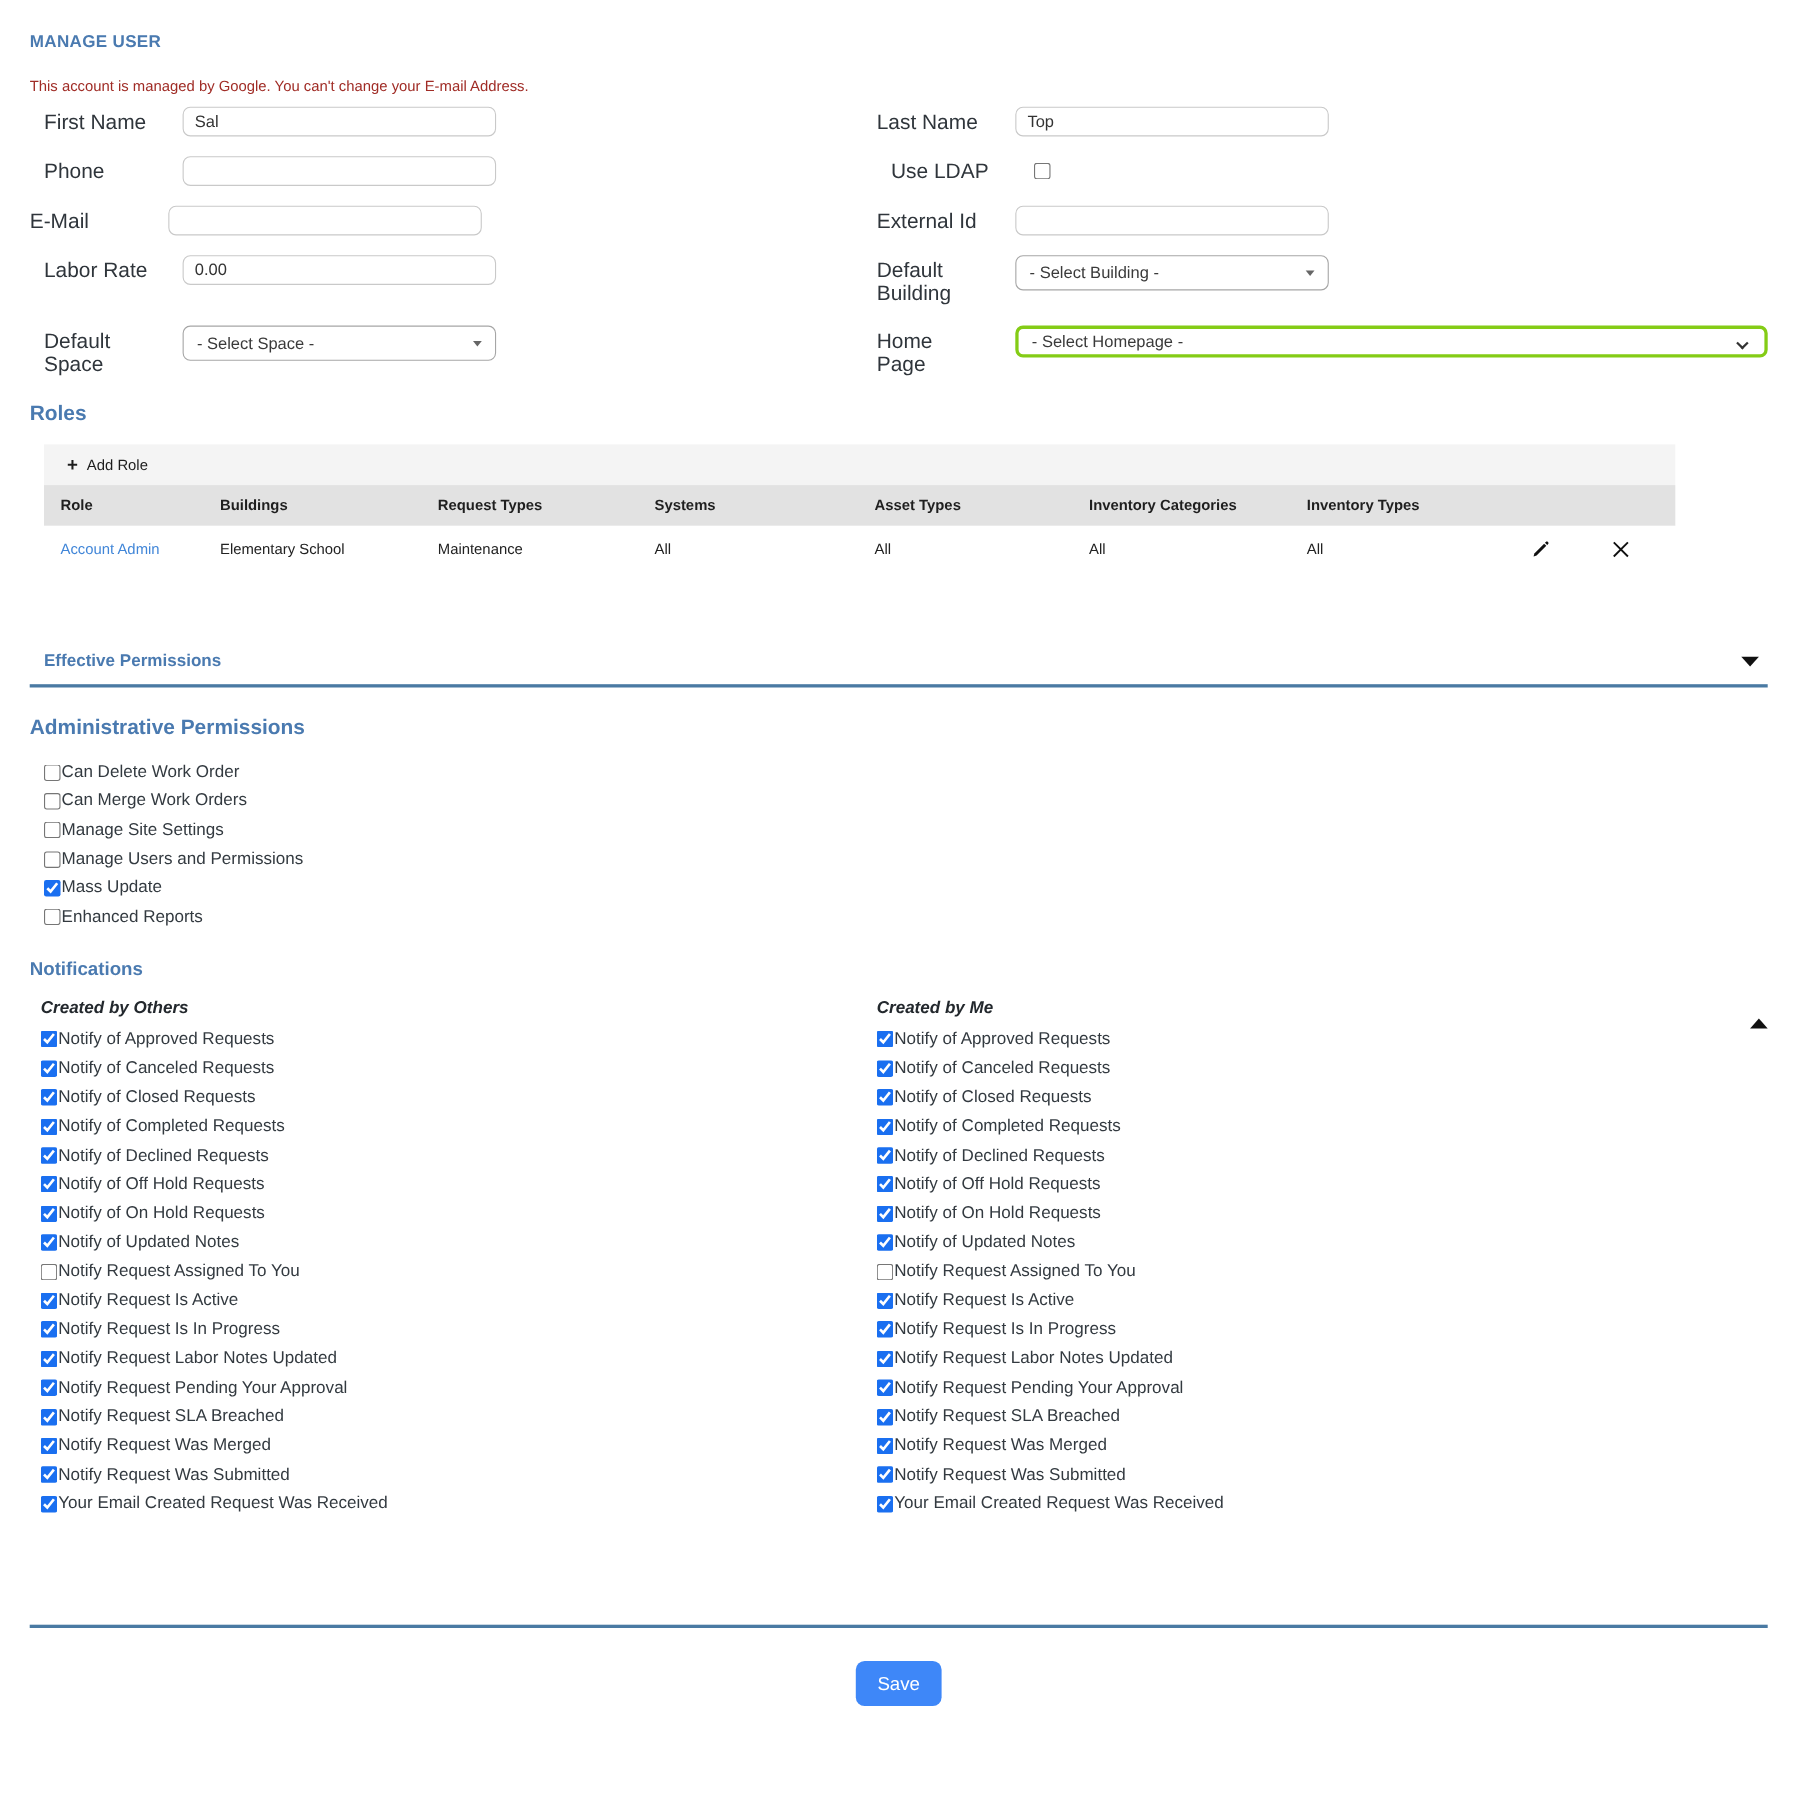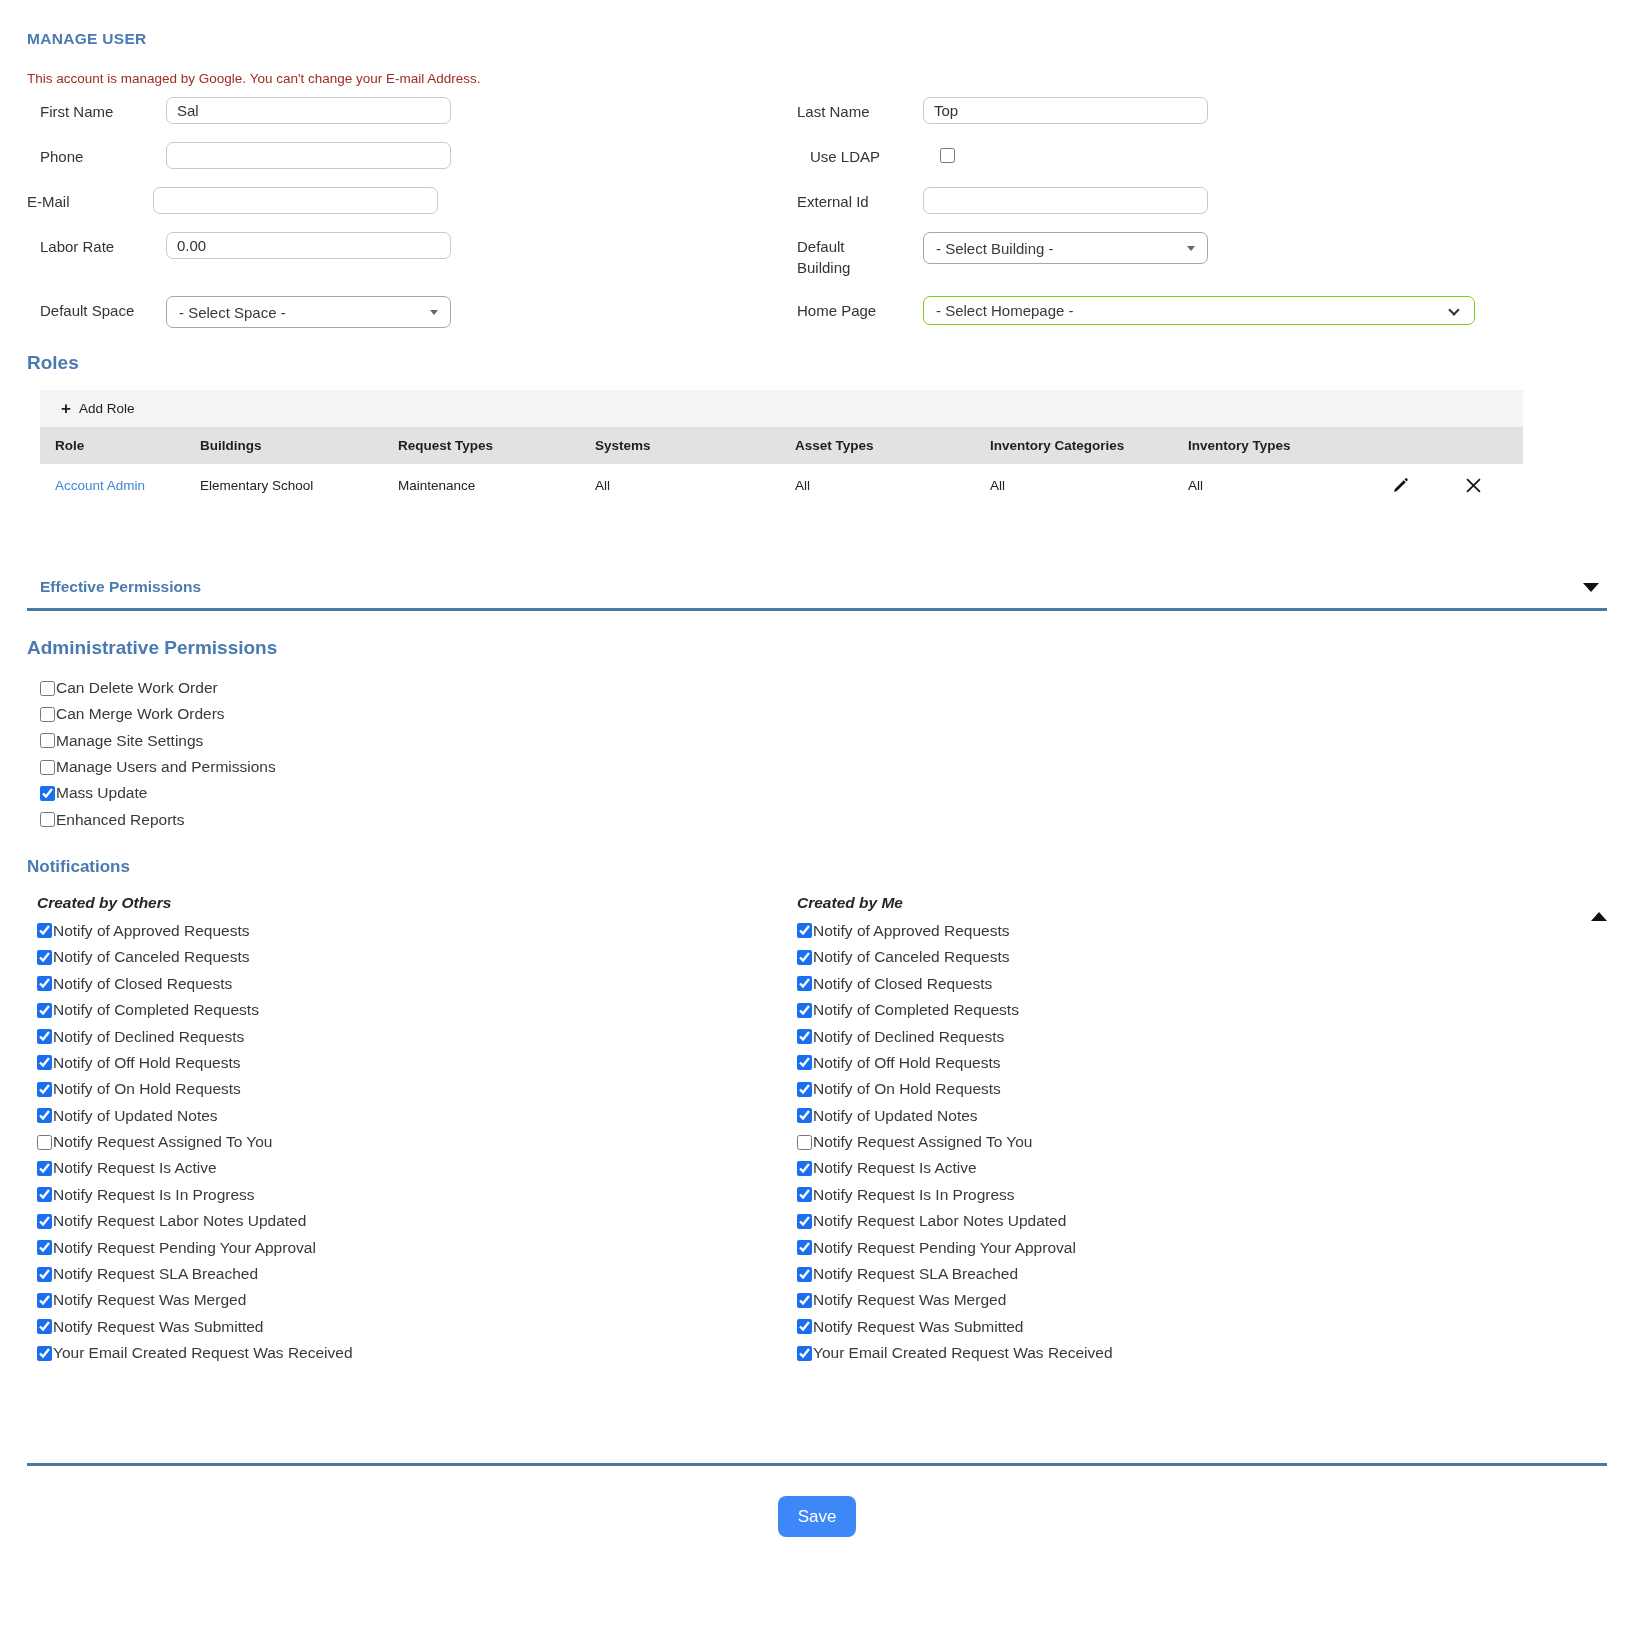--- a/index.html
+++ b/index.html
@@ -11,34 +11,34 @@
   .container { width:1580px; margin-left:27px; }
 
   .page-title { margin:0; padding-top:30px; font-size:15.5px; font-weight:bold;
     color:#4a7ab0; letter-spacing:.3px; line-height:18px; }
   .notice { margin-top:23px; font-size:13.5px; line-height:15px; color:#a02c26; }
 
   
   .form-grid { display:grid; grid-template-columns:770px 810px; row-gap:18px; margin-top:11px; }
   .field { display:flex; align-items:flex-start; }
   .field.indent { margin-left:13px; }
-  .lbl { width:100px; margin-right:26px; font-size:15px; line-height:21px; padding-top:4px; color:#2f353b; }
+  .lbl { width:100px; margin-right:26px; font-size:19px; line-height:21px; padding-top:4px; color:#2f353b; }
   .txt-input {
     width:285px; height:27px; border:1px solid #c9c9c9; border-radius:7px;
     padding:0 10px; font-size:15px; color:#333; font-family:inherit; outline:none; background:#fff;
   }
   .txt-input:disabled { background:#ececec; }
   .sel {
     position:relative; width:285px; height:32px; border:1px solid #a6a6a6; border-radius:7px;
     display:flex; align-items:center; padding:0 12px; font-size:15px; color:#3a3a3a;
     cursor:default; background:#fff;
   }
   .sel-caret { position:absolute; right:12px; top:13px; width:0; height:0;
     border-left:4px solid transparent; border-right:4px solid transparent; border-top:5px solid #666; }
-  .sel-wide { width:552px; height:29px; border:1px solid #84cc16; }
+  .sel-wide { width:684px; height:29px; border:3px solid #84cc16; }
   .chevron { position:absolute; right:16px; top:9px; width:8px; height:8px;
     border:solid #333; border-width:0 2px 2px 0; transform:rotate(45deg); }
   .ldap-box { width:15px; height:15px; margin-top:6px; accent-color:#1a6ff0; }
 
   
   .sec-heading { font-size:19px; font-weight:bold; color:#4a7ab0; line-height:22px; }
   .roles-heading { margin-top:24px; }
   .roles-panel { margin-left:13px; margin-top:16px; width:1483px; font-size:13.5px; }
   .addrole-bar { height:37px; background:#f4f4f4; display:flex; align-items:center; padding-left:21px; }
   .addrole-btn { display:flex; align-items:center; gap:8px; cursor:pointer; color:#1c1c1c; }

